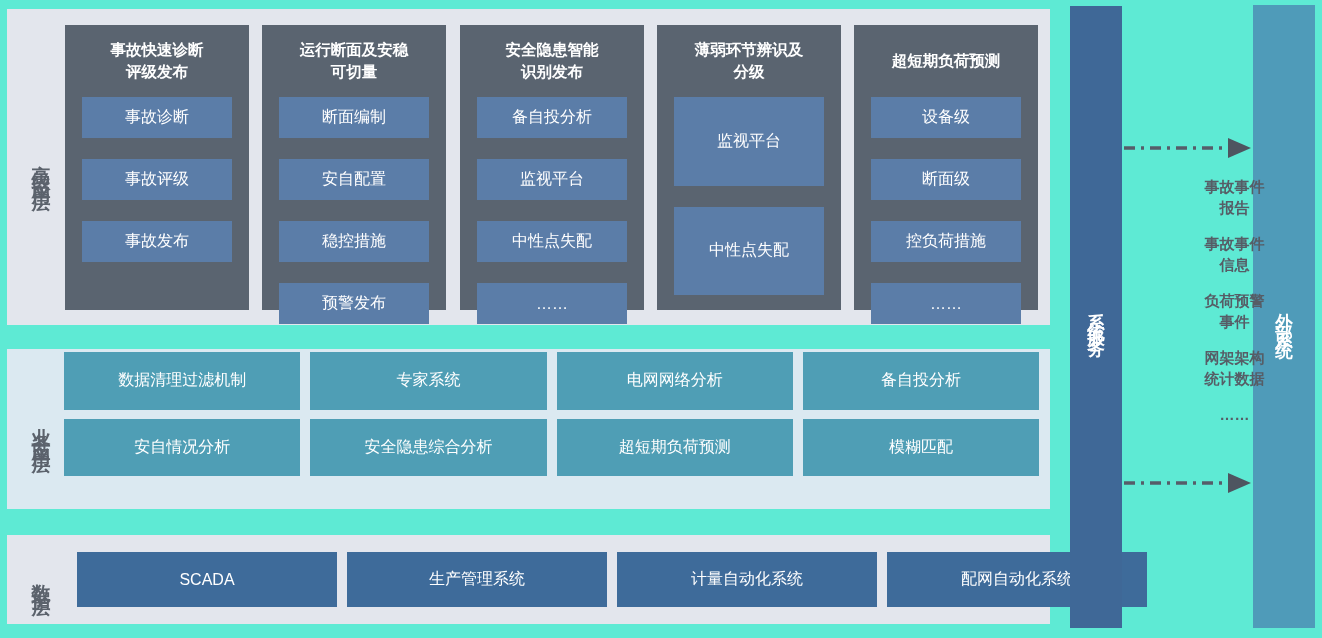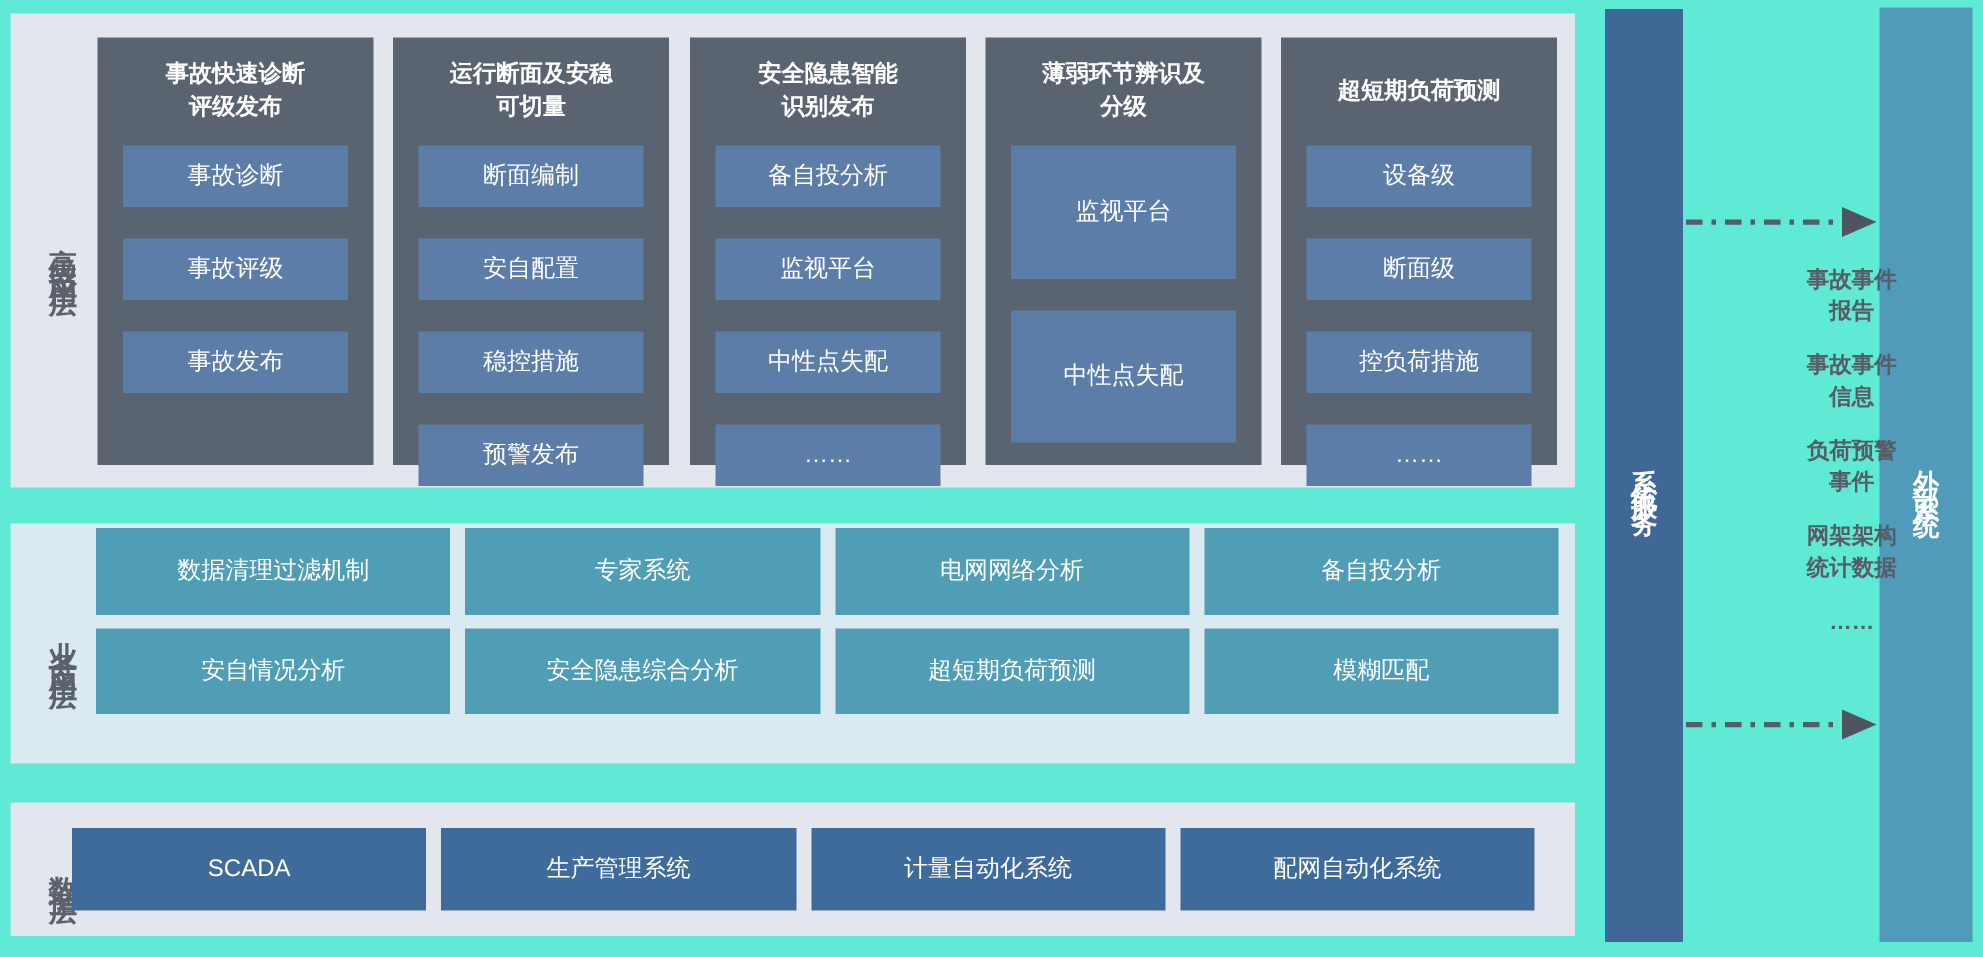--- a/index.html
+++ b/index.html
@@ -21,21 +21,21 @@
              text-align:center;color:#ffffff;font-size:15.5px;font-weight:bold;
              line-height:1.45;white-space:pre-line;padding:0 6px;}
   .col-body{position:absolute;top:72px;left:17px;right:17px;bottom:15px;
             display:flex;flex-direction:column;gap:21px;}
   .box{background:#5b7da8;color:#ffffff;font-size:16px;
        display:flex;align-items:center;justify-content:center;flex:0 0 41px;}
   .col.tall .box{flex:1 1 0;}
 
   .grid-mid{position:absolute;left:57px;top:3px;width:975px;height:124px;
             display:grid;grid-template-columns:repeat(4,1fr);gap:9px 10px;}
-  .grid-bottom{position:absolute;left:41px;top:17px;width:975px;height:55px;
+  .grid-bottom{position:absolute;left:70px;top:17px;width:1070px;height:55px;
                display:grid;grid-template-columns:repeat(4,1fr);gap:10px;}
   .box-teal{background:#4f9eb5;color:#ffffff;font-size:16px;
             display:flex;align-items:center;justify-content:center;}
   .box-dark{background:#3e6b9a;color:#ffffff;font-size:16px;
             display:flex;align-items:center;justify-content:center;}
 
   .bar{position:absolute;display:flex;align-items:center;justify-content:center;
        writing-mode:vertical-rl;text-orientation:upright;letter-spacing:9px;
        color:#ffffff;font-weight:bold;font-size:17.5px;}
   .bar-service{left:1070px;top:6px;width:52px;height:622px;background:#3f6897;}

